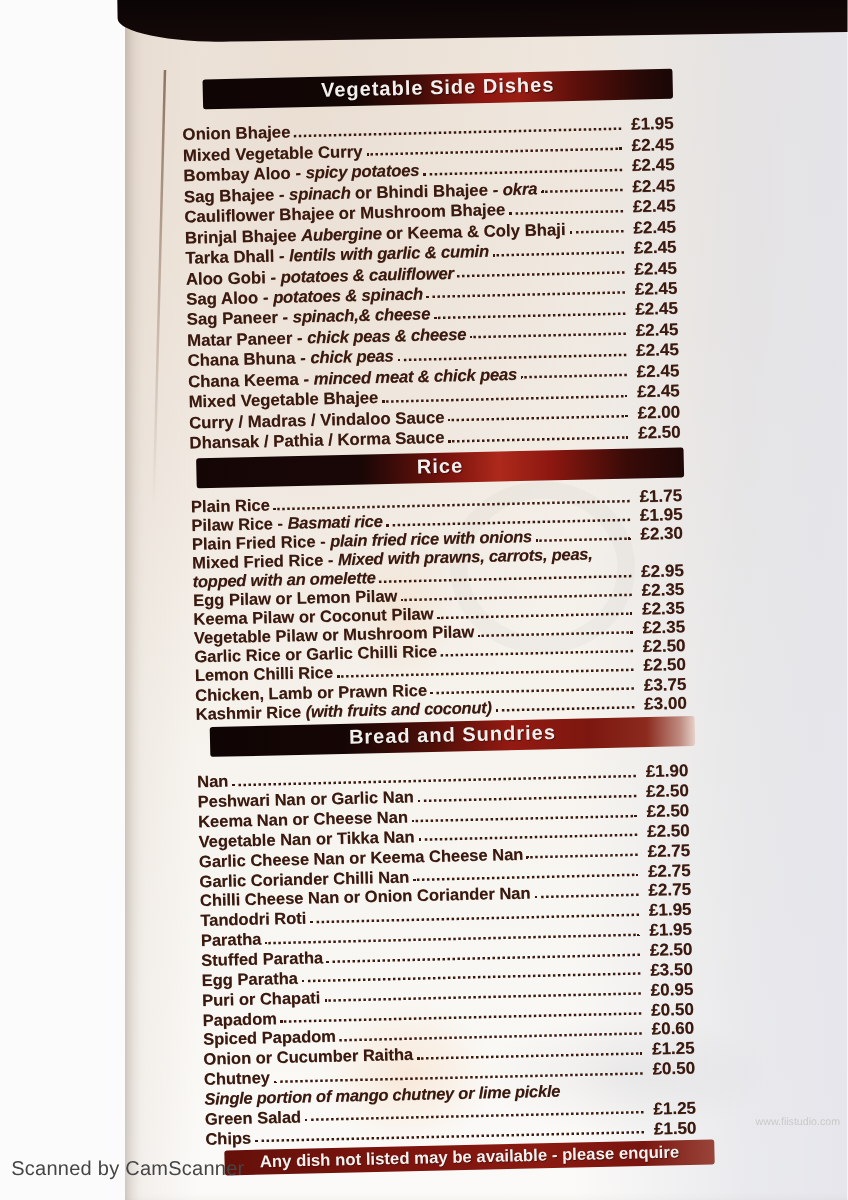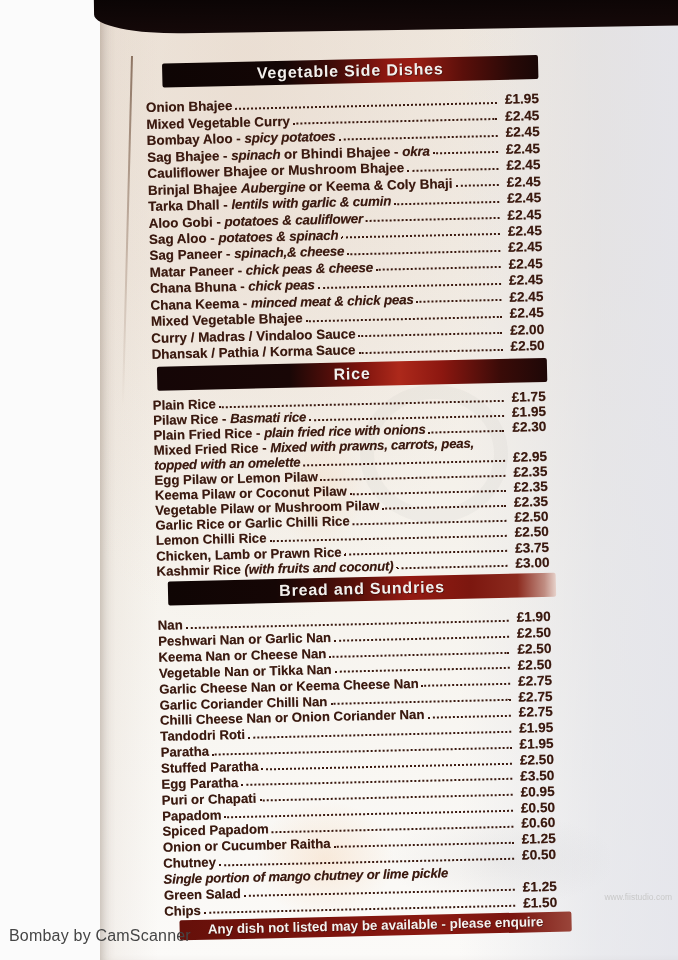--- a/index.html
+++ b/index.html
@@ -347,14 +347,14 @@
           <span class="nm"><span class="bold">Chips </span></span>
           <span class="dots"></span>
           <span class="price">£1.50</span>
         </div>
       </div>
   </div>
 
   <div class="footer-banner">Any dish not listed may be available - please enquire</div>
 </div>
 
-<div class="camscanner">Bombay by CamScanner</div>
+<div class="camscanner">Scanned by CamScanner</div>
 <div class="site-mark">www.fiistudio.com</div>
 
 </body></html>

